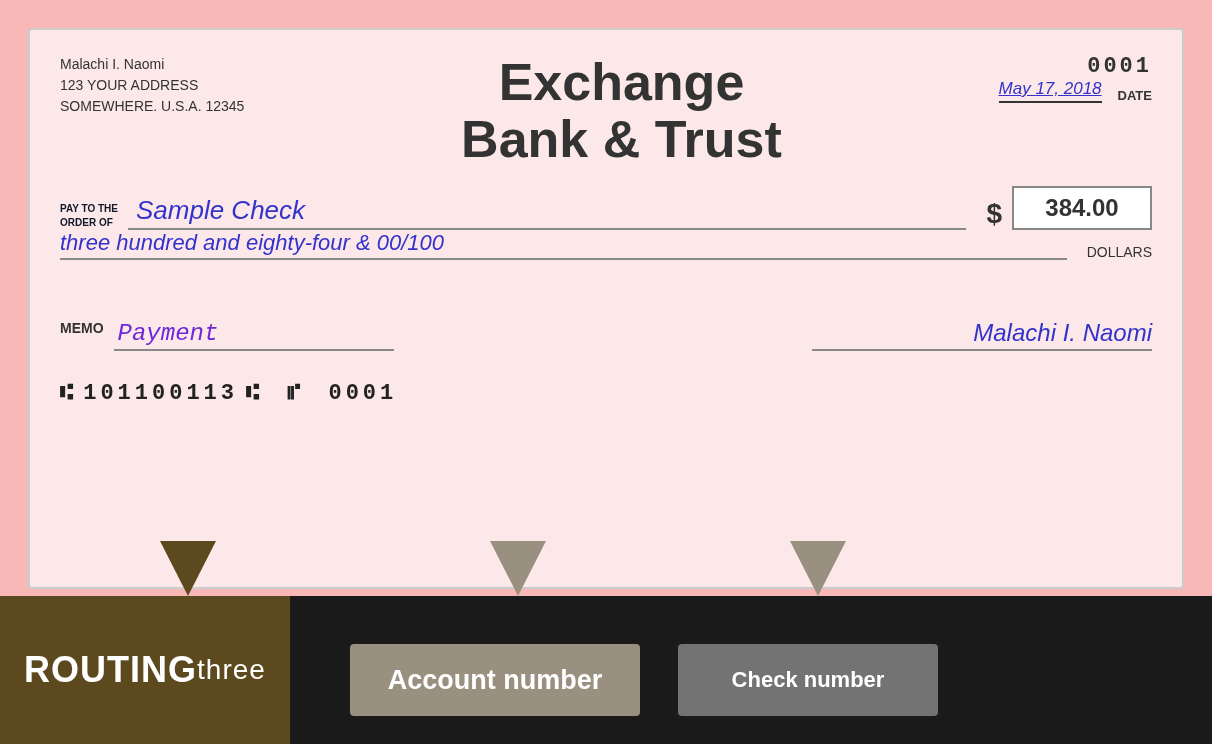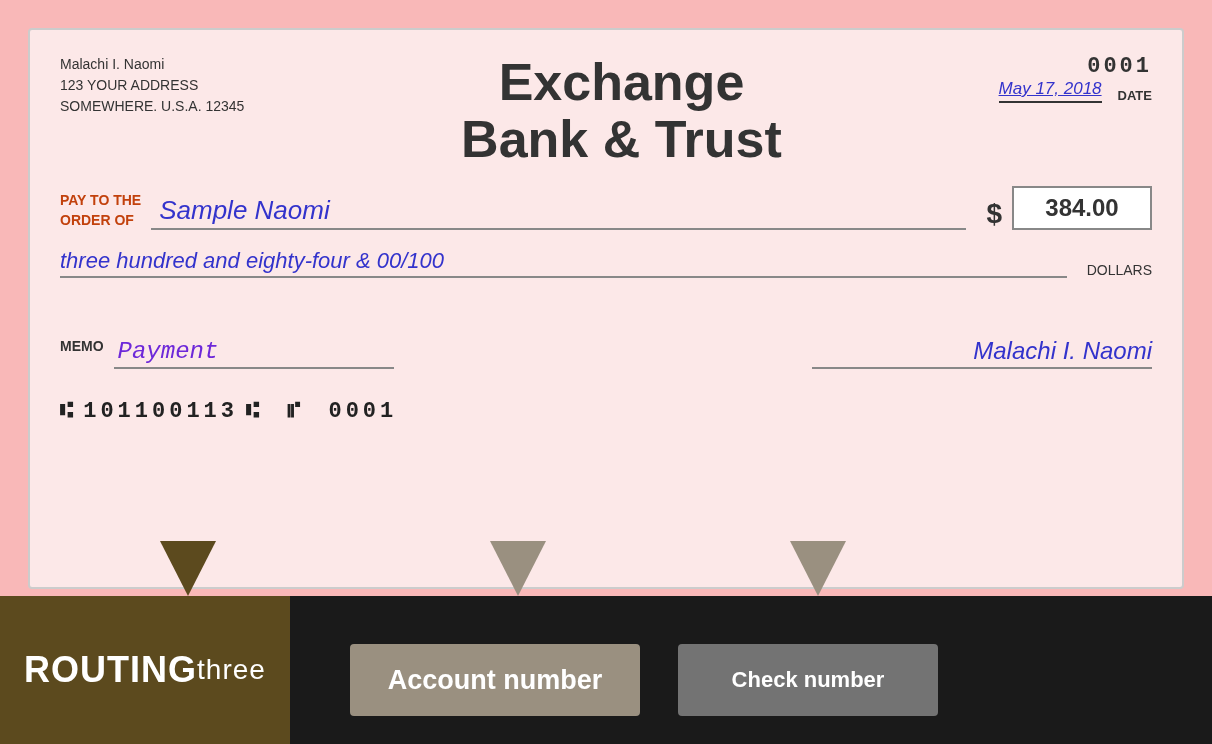--- a/index.html
+++ b/index.html
@@ -212,22 +212,22 @@
 
     
     .pay-to-row {
       display: flex;
       align-items: flex-end;
       margin-top: 18px;
       gap: 10px;
     }
 
     .pay-to-label {
-      font-size: 14px;
-      color: #c2410c;
+      font-size: 10px;
+      color: #0f172a;
       font-weight: bold;
       line-height: 1.4;
       white-space: nowrap;
     }
 
     .pay-to-value {
       font-size: 26px;
       color: #3333cc;
       font-style: italic;
       border-bottom: 2px solid #888;
@@ -252,21 +252,20 @@
       min-width: 140px;
       text-align: center;
       background: #fff;
     }
 
     
     .amount-words-row {
       display: flex;
       align-items: flex-end;
       justify-content: space-between;
-      margin-top: 18px;
     }
 
     .amount-words {
       font-size: 22px;
       color: #3333cc;
       font-style: italic;
       border-bottom: 2px solid #888;
       flex: 1;
       padding-bottom: 2px;
     }
@@ -394,21 +393,21 @@
         </div>
       </div>
 
     </div>
 
     <div class="pay-to-row">
       <div class="pay-to-label">
         <div>PAY TO THE</div>
         <div>ORDER OF</div>
       </div>
-      <div class="pay-to-value">Sample Naomi</div>
+      <div class="pay-to-value">Sample Check</div>
       <span class="dollar-sign">$</span>
       <div class="amount-box">384.00</div>
     </div>
 
     <div class="amount-words-row">
       <div class="amount-words">three hundred and eighty-four &amp; 00/100</div>
       <div class="dollars-label">DOLLARS</div>
     </div>
 
     <div class="memo-sig-row">

